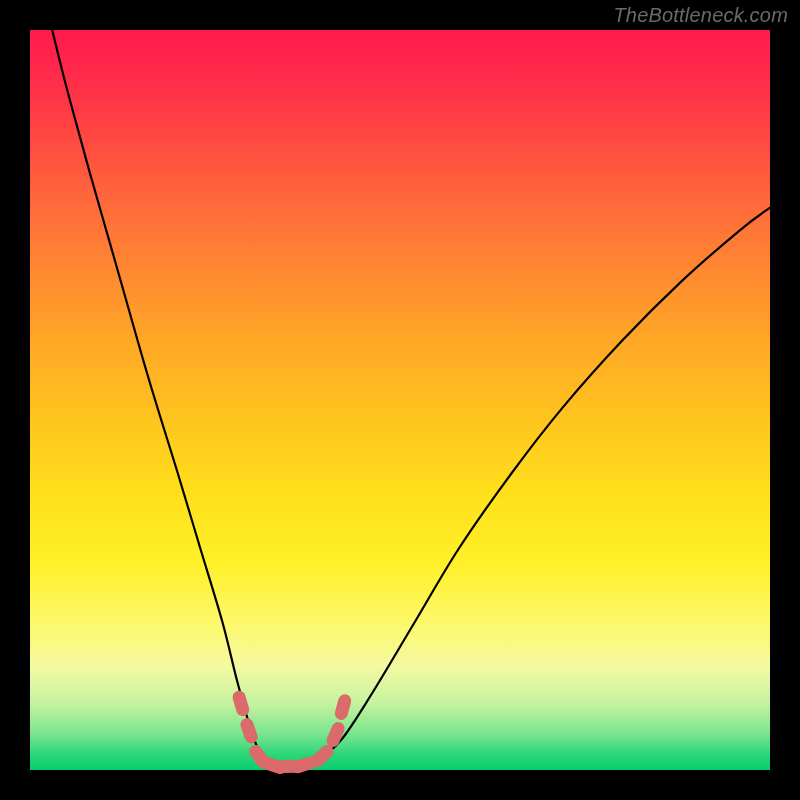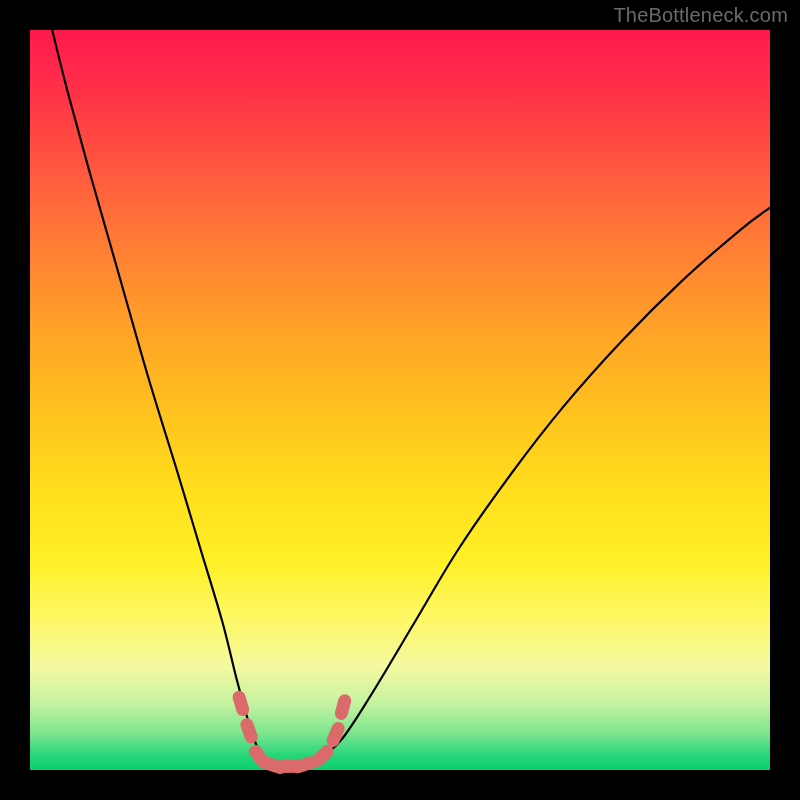--- a/index.html
+++ b/index.html
@@ -10,20 +10,21 @@
     background: #000;
     overflow: hidden;
     font-family: Arial, Helvetica, sans-serif;
   }
   .frame {
     position: absolute;
     left: 0; top: 0;
     width: 800px;
     height: 800px;
     background: #000;
+    font-style: italic;
   }
   .plot {
     position: absolute;
     left: 30px;
     top: 30px;
     width: 740px;
     height: 740px;
     
     background: linear-gradient(to bottom,
       #ff1a4d 0%,

